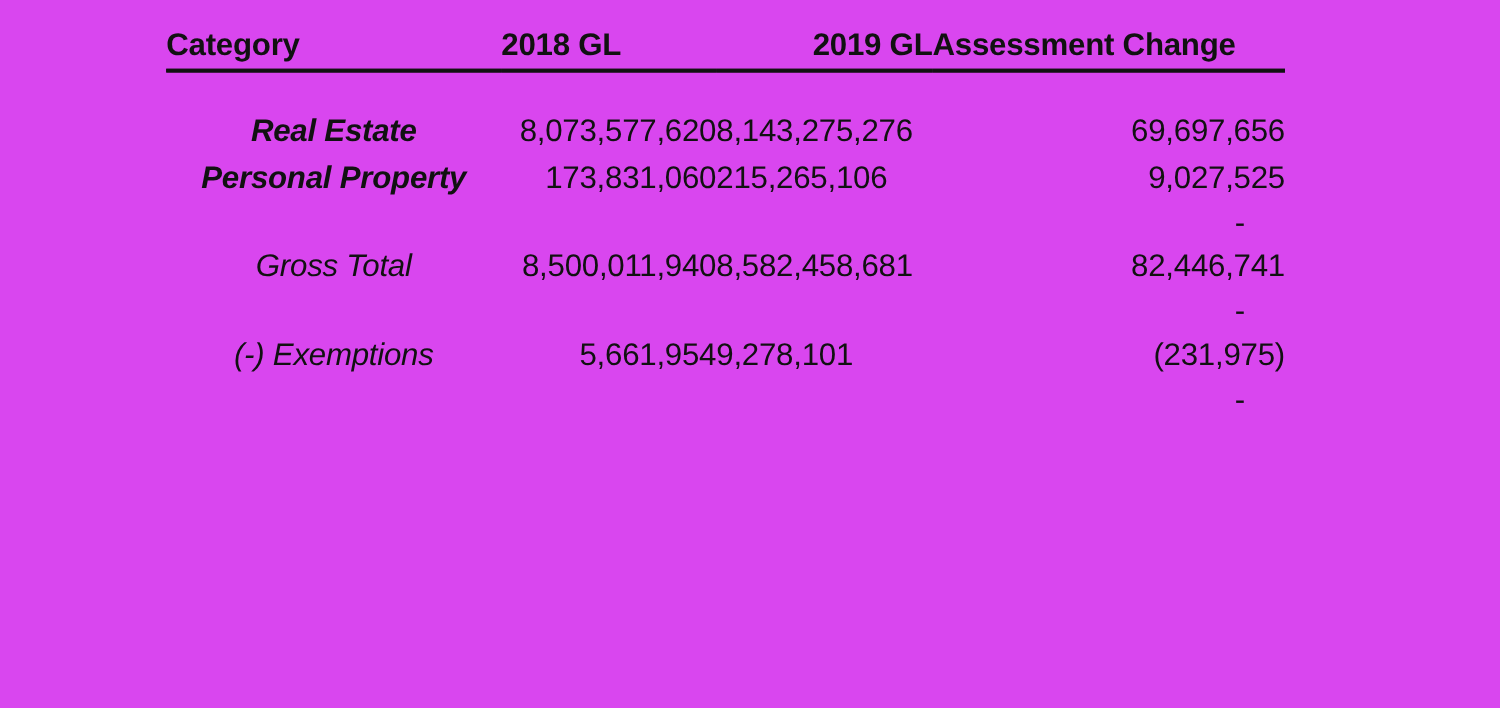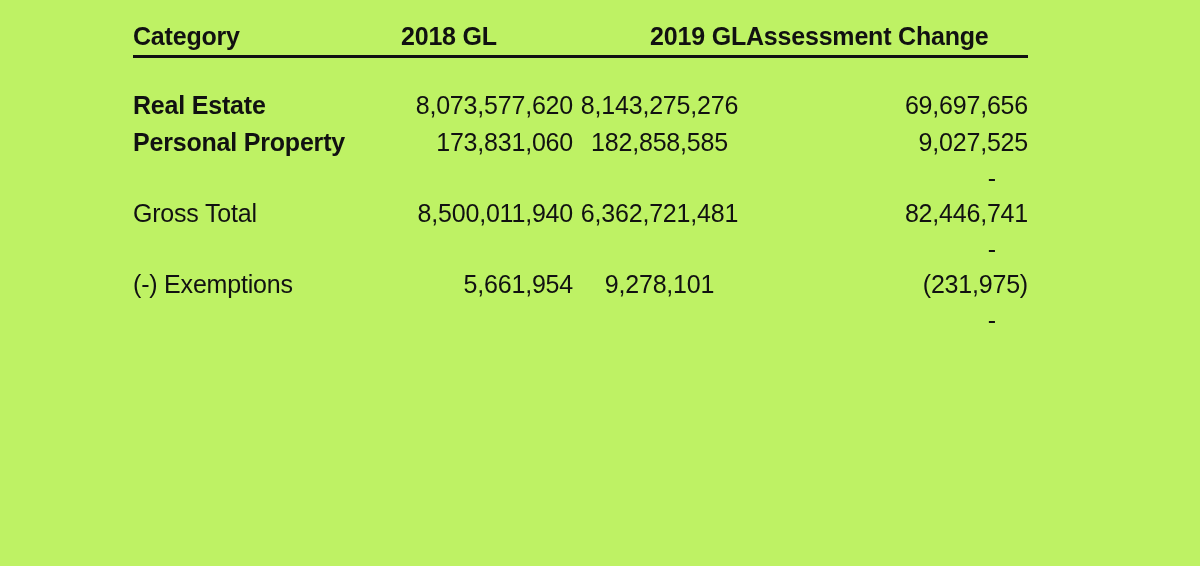--- a/index.html
+++ b/index.html
@@ -13,21 +13,21 @@
     background: #ffffff;
     font-family: "Liberation Sans", sans-serif;
     color: #111111;
     overflow: hidden;
   }
 
   #sheet {
     position: relative;
     width: 1200px;
     height: 566px;
-    background: #bef264;
+    background: #d946ef;
   }
 
   
   table.gl {
     position: absolute;
     left: 133px;
     top: 18px;
     width: 895px;
     border-collapse: collapse;
     table-layout: fixed;
@@ -56,23 +56,23 @@
     line-height: 42px;
     padding-bottom: 2px;
     border-bottom: 3.5px solid #111111;
   }
   th.h-cat  { text-align: left; }
   th.h-2018 { text-align: left; padding-right: 14px; }
   th.h-2019 { text-align: right; padding-right: 16px; }
   th.h-chg  { text-align: left; padding-right: 20px; }
 
   
-  td.cat  { text-align: left; }
+  td.cat  { text-align: center; font-style: italic; }
   td.num1 { text-align: right; padding-right: 2px; }
-  td.num2 { text-align: center; padding-right: 2px; }
+  td.num2 { text-align: left; padding-right: 2px; }
   td.num3 { text-align: right; padding-right: 18px; }
 
   
   .w-bold   { font-weight: bold; }
   .w-normal { font-weight: normal; }
 
   
   tr.gap-top td     { height: 29px; line-height: 29px; font-size: 0; }
   tr.gap-pct td     { height: 34px; line-height: 34px; font-size: 0; }
 
@@ -123,35 +123,35 @@
         <td class="cat w-bold">Real Estate</td>
         <td class="num1 w-normal">8,073,577,620</td>
         <td class="num2 w-normal">8,143,275,276</td>
         <td class="num3 w-normal">69,697,656</td>
       </tr>
 
 
       <tr>
         <td class="cat w-bold">Personal Property</td>
         <td class="num1 w-normal">173,831,060</td>
-        <td class="num2 w-normal">182,858,585</td>
+        <td class="num2 w-normal">215,265,106</td>
         <td class="num3 w-normal">9,027,525</td>
       </tr>
 
       <tr class="dash">
         <td class="cat"></td>
         <td class="num1"></td>
         <td class="num2"></td>
         <td class="num3">-</td>
       </tr>
 
       <tr>
         <td class="cat w-normal">Gross Total</td>
         <td class="num1 w-normal">8,500,011,940</td>
-        <td class="num2 w-normal">6,362,721,481</td>
+        <td class="num2 w-normal">8,582,458,681</td>
         <td class="num3 w-normal">82,446,741</td>
       </tr>
 
       <tr class="dash">
         <td class="cat"></td>
         <td class="num1"></td>
         <td class="num2"></td>
         <td class="num3">-</td>
       </tr>
 

